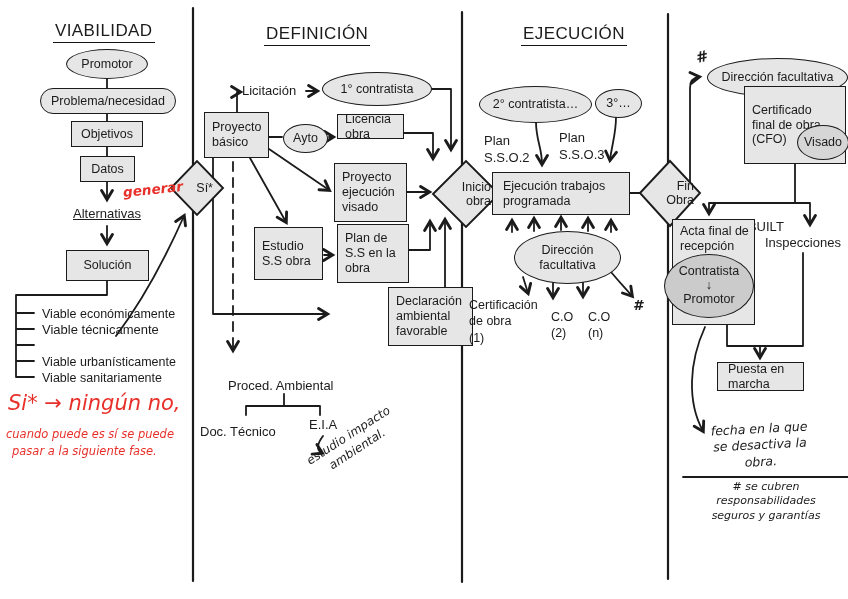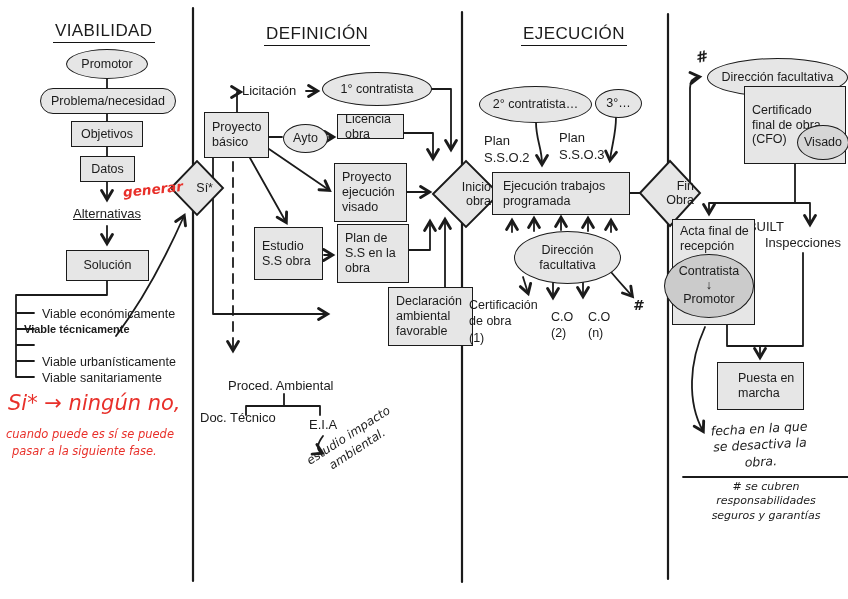--- a/index.html
+++ b/index.html
@@ -91,21 +91,21 @@
 
   <div class="hd" style="left:53px;top:21px;">VIABILIDAD</div>
   <div class="node el" style="left:66px;top:49px;width:82px;height:30px;">Promotor</div>
   <div class="node" style="left:40px;top:88px;width:136px;height:26px;border-radius:13px;">Problema/necesidad</div>
   <div class="node" style="left:71px;top:121px;width:72px;height:26px;">Objetivos</div>
   <div class="node" style="left:80px;top:156px;width:55px;height:26px;">Datos</div>
   <div class="txt hw red" style="left:123px;top:181px;font-size:13.5px;font-weight:700;transform:rotate(-6deg);">generar</div>
   <div class="txt u" style="left:73px;top:206px;">Alternativas</div>
   <div class="node" style="left:66px;top:250px;width:83px;height:31px;">Solución</div>
   <div class="txt" style="left:42px;top:306px;font-size:12.5px;">Viable económicamente</div>
-  <div class="txt" style="left:24px;top:322px;font-size:11px;font-weight:bold;">Viable técnicamente</div>
+  <div class="txt" style="left:42px;top:322px;font-size:13px;">Viable técnicamente</div>
   <div class="txt" style="left:42px;top:354px;font-size:12.5px;">Viable urbanísticamente</div>
   <div class="txt" style="left:42px;top:370px;font-size:12.5px;">Viable sanitariamente</div>
   <div class="txt hw red" style="left:8px;top:390px;font-size:21px;">Si* → ningún no,</div>
   <div class="txt hw red" style="left:6px;top:427px;font-size:11.5px;">cuando puede es sí se puede</div>
   <div class="txt hw red" style="left:12px;top:444px;font-size:11.5px;">pasar a la siguiente fase.</div>
   <div class="dtx" style="left:181px;top:181px;width:32px;">Sí*</div>
 
   <div class="hd" style="left:264px;top:24px;">DEFINICIÓN</div>
   <div class="txt" style="left:242px;top:83px;">Licitación</div>
   <div class="node el" style="left:322px;top:72px;width:110px;height:34px;">1° contratista</div>
@@ -119,21 +119,21 @@
 visado</div>
   <div class="node la" style="left:254px;top:227px;width:69px;height:53px;">Estudio
 S.S obra</div>
   <div class="node la" style="left:337px;top:224px;width:72px;height:59px;">Plan de
 S.S en la
 obra</div>
   <div class="node la" style="left:344px;top:287px;width:85px;height:59px;margin-left:44px;">Declaración
 ambiental
 favorable</div>
   <div class="txt" style="left:228px;top:378px;">Proced. Ambiental</div>
-  <div class="txt" style="left:200px;top:410px;">Doc. Técnico</div>
+  <div class="txt" style="left:200px;top:424px;">Doc. Técnico</div>
   <div class="txt" style="left:309px;top:417px;">E.I.A</div>
   <div class="txt hw" style="left:298px;top:427px;width:110px;font-size:12px;text-align:center;transform:rotate(-33deg);">estudio impacto
 ambiental.</div>
 
   <div class="hd" style="left:521px;top:24px;">EJECUCIÓN</div>
   <div class="node el" style="left:479px;top:86px;width:113px;height:37px;">2° contratista…</div>
   <div class="node el" style="left:595px;top:89px;width:47px;height:29px;">3°…</div>
   <div class="txt" style="left:484px;top:133px;">Plan
 S.S.O.2</div>
   <div class="txt" style="left:559px;top:130px;">Plan
@@ -161,21 +161,21 @@
 final de obra
 (CFO)</div>
   <div class="node el" style="left:797px;top:125px;width:52px;height:35px;background:#d6d6d6;">Visado</div>
   <div class="txt" style="left:727px;top:171px;margin-top:48px;">AS BUILT</div>
   <div class="node la topal" style="left:672px;top:219px;width:83px;height:106px;">Acta final de
 recepción</div>
   <div class="node el" style="left:664px;top:254px;width:90px;height:64px;background:#cbcbcb;font-size:12.5px;line-height:1.1;">Contratista
 ↓
 Promotor</div>
   <div class="txt" style="left:765px;top:235px;">Inspecciones</div>
-  <div class="node la" style="left:717px;top:362px;width:87px;height:48px;padding-left:20px;">Puesta en
+  <div class="node la" style="left:717px;top:362px;width:87px;height:29px;padding-left:10px;">Puesta en
 marcha</div>
   <div class="txt hw" style="left:701px;top:421px;width:118px;font-size:12.5px;text-align:center;transform:rotate(-3deg);">fecha en la que
 se desactiva la
 obra.</div>
   <div class="txt hw" style="left:682px;top:480px;width:168px;font-size:11px;text-align:center;"># se cubren responsabilidades
 seguros y garantías</div>
 
 </div>
 
 </body></html>

